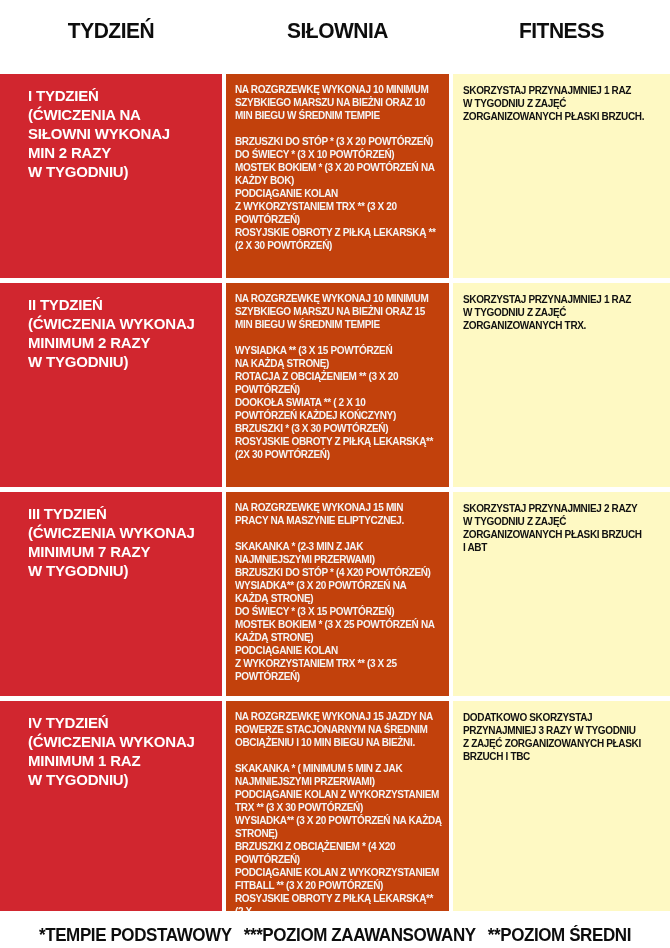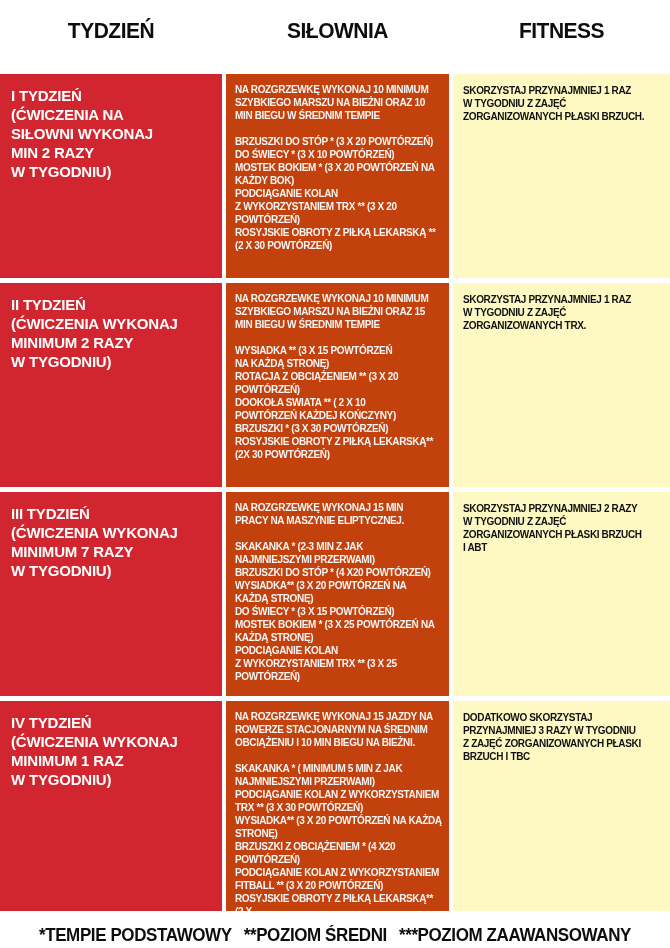--- a/index.html
+++ b/index.html
@@ -31,21 +31,21 @@
     grid-template-columns: 222px 223px 217px;
     grid-template-rows: 204px 204px 204px 210px;
     gap: 5px 4px;
     flex: 0 0 auto;
   }
   .cell { white-space: pre-line; overflow: hidden; box-sizing: border-box; }
   .week {
     background: #d1262f; color: #ffffff;
     font-size: 15px; font-weight: bold;
     line-height: 19px; letter-spacing: -0.2px;
-    padding: 12px 10px 10px 11px;
+    padding: 12px 10px 10px 28px;
   }
   .gym {
     background: #c2410c; color: #f5f5f5;
     font-size: 10px; font-weight: bold;
     line-height: 13px; letter-spacing: -0.35px;
     padding: 9px 6px 6px 9px;
   }
   .fit {
     background: #fef9c3; color: #111111;
     font-size: 10px; font-weight: bold;
@@ -162,17 +162,17 @@
 ROSYJSKIE OBROTY Z PIŁKĄ LEKARSKĄ** (2 X
 30 POWTÓRZEŃ)</div>
     <div class="cell fit">DODATKOWO SKORZYSTAJ
 PRZYNAJMNIEJ 3 RAZY W TYGODNIU
 Z ZAJĘĆ ZORGANIZOWANYCH PŁASKI
 BRZUCH I TBC</div>
   </div>
 
   <div class="legend">
     <span>*TEMPIE PODSTAWOWY</span>
+    <span>***POZIOM ZAAWANSOWANY</span>
     <span>**POZIOM ŚREDNI</span>
-    <span>***POZIOM ZAAWANSOWANY</span>
   </div>
 
 </div>
 
 </body></html>

